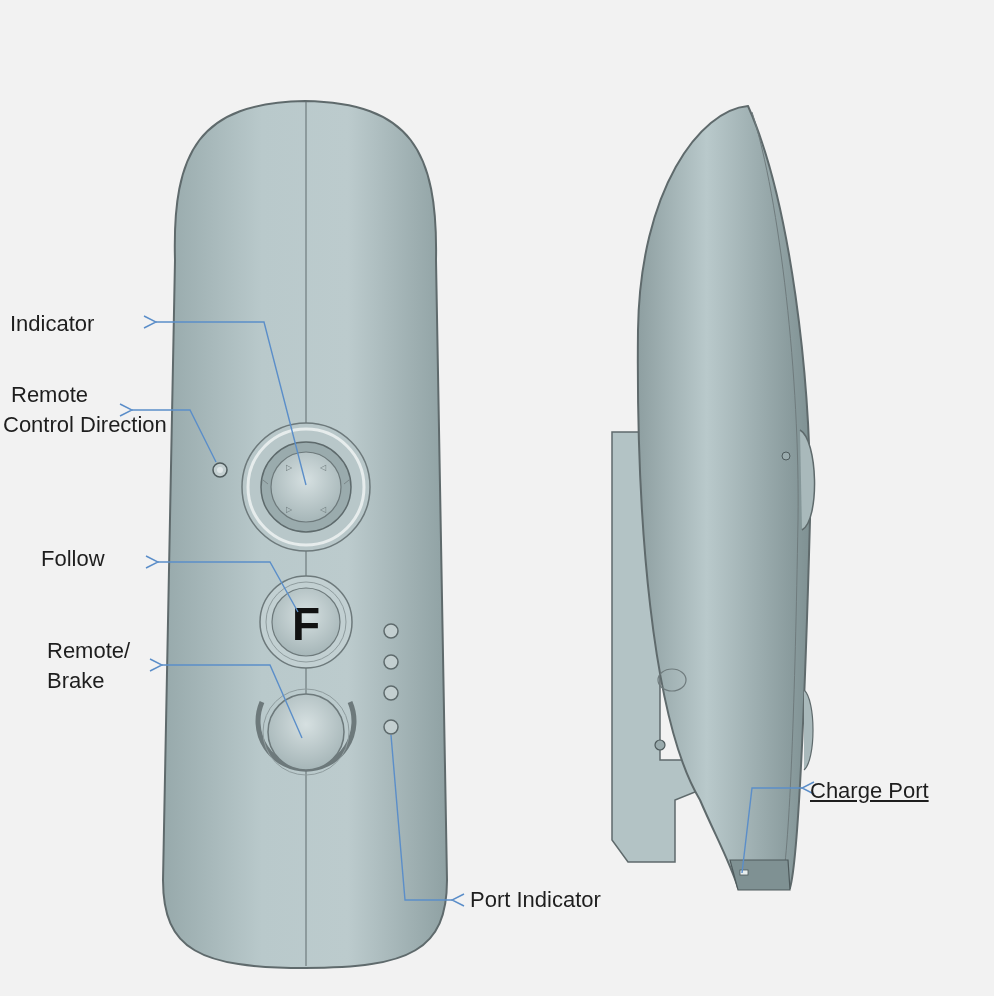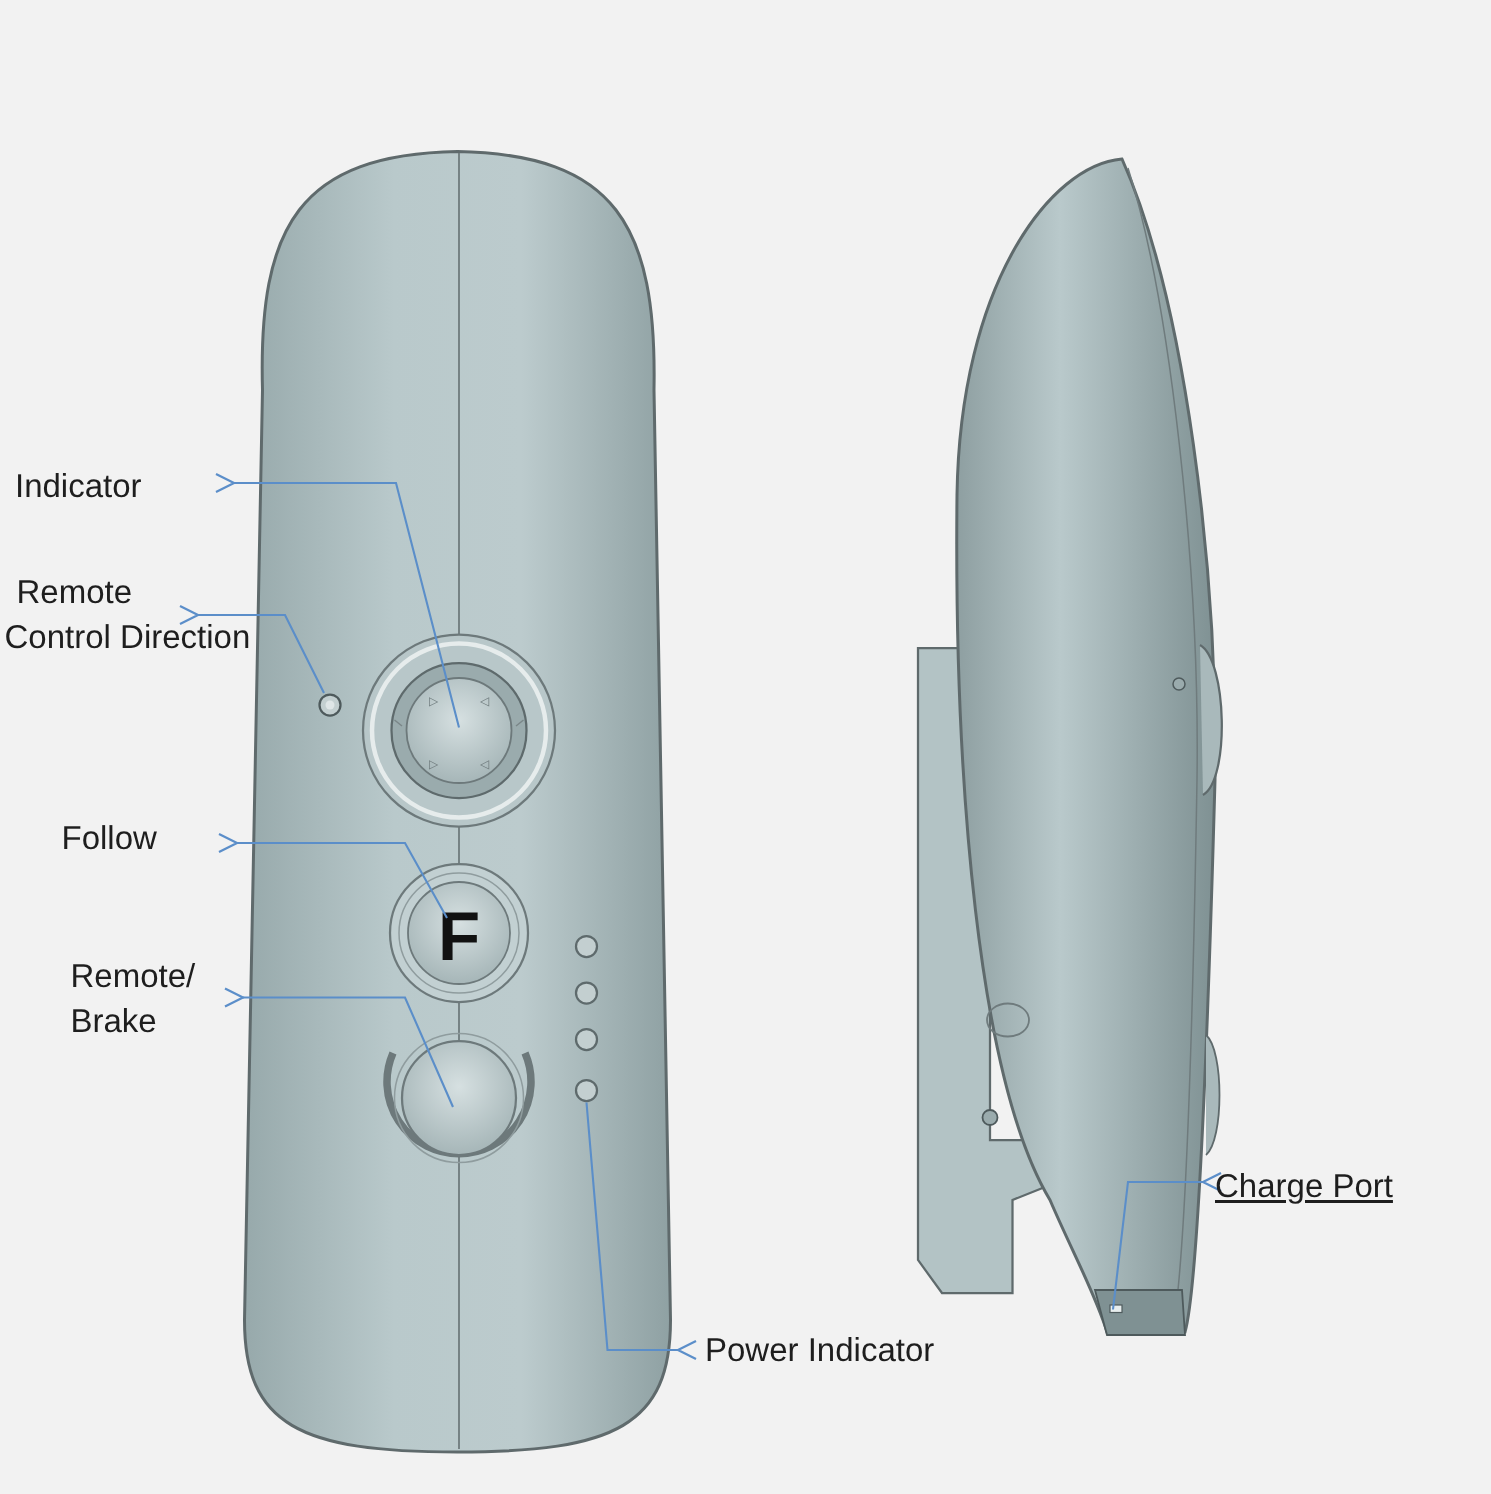--- a/index.html
+++ b/index.html
@@ -103,14 +103,14 @@
 <div class="label" style="left:10px; top:309px;">Indicator</div>
 <div class="label" style="left:3px; top:380px;">
   <div style="padding-left:8px;">Remote</div>
   <div>Control Direction</div>
 </div>
 <div class="label" style="left:20px; top:544px;margin-left:21px;">Follow</div>
 <div class="label" style="left:47px; top:636px;">
   <div>Remote/</div>
   <div>Brake</div>
 </div>
-<div class="label" style="left:470px; top:885px;">Power Indicator</div>
+<div class="label" style="left:470px; top:885px;">Port Indicator</div>
 <div class="label" style="left:810px; top:776px;text-decoration:underline;">Charge Port</div>
 
 </body></html>

